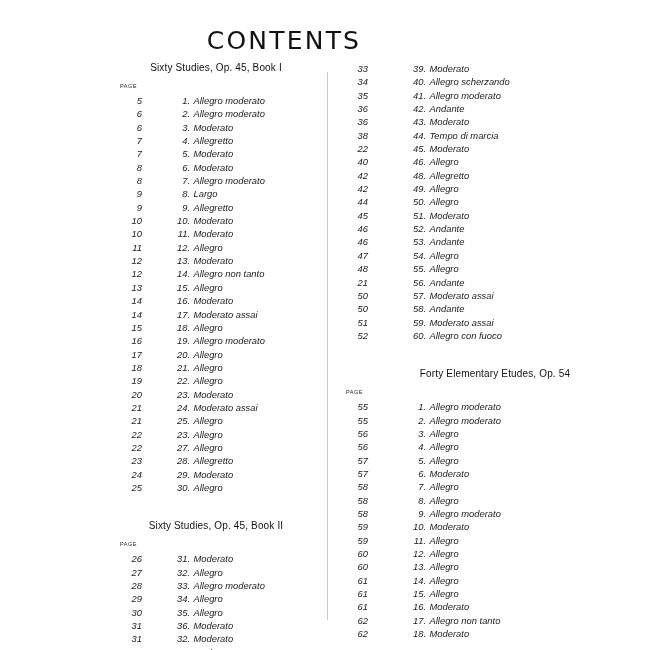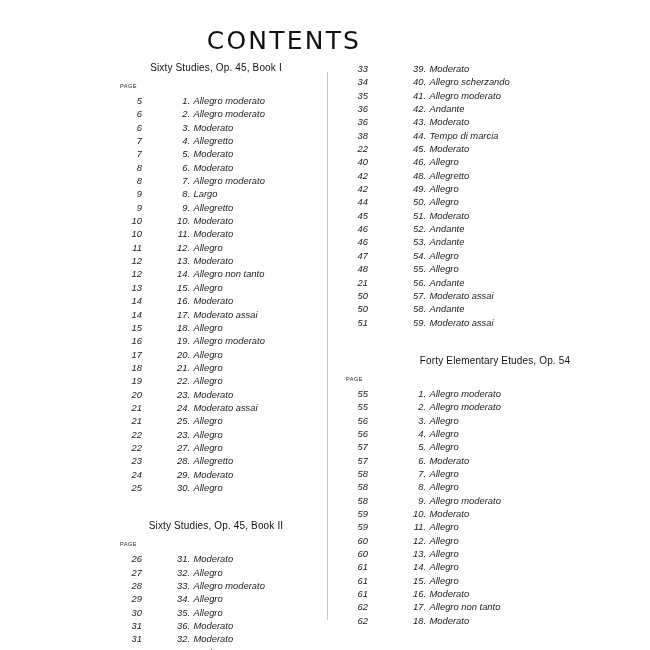--- a/index.html
+++ b/index.html
@@ -420,20 +420,25 @@
             <li class="entry">
               <span class="entry-page">50</span>
               <span class="entry-num">58.</span>
               <span class="entry-title">Andante</span>
             </li>
             <li class="entry">
               <span class="entry-page">51</span>
               <span class="entry-num">59.</span>
               <span class="entry-title">Moderato assai</span>
             </li>
+            <li class="entry">
+              <span class="entry-page">52</span>
+              <span class="entry-num">60.</span>
+              <span class="entry-title">Allegro con fuoco</span>
+            </li>
           </ul>
         </div>
         <div class="section">
           <div class="section-heading">Forty Elementary Etudes, Op. 54</div>
           <div class="page-label">PAGE</div>
           <ul class="entries">
             <li class="entry">
               <span class="entry-page">55</span>
               <span class="entry-num">1.</span>
               <span class="entry-title">Allegro moderato</span>

